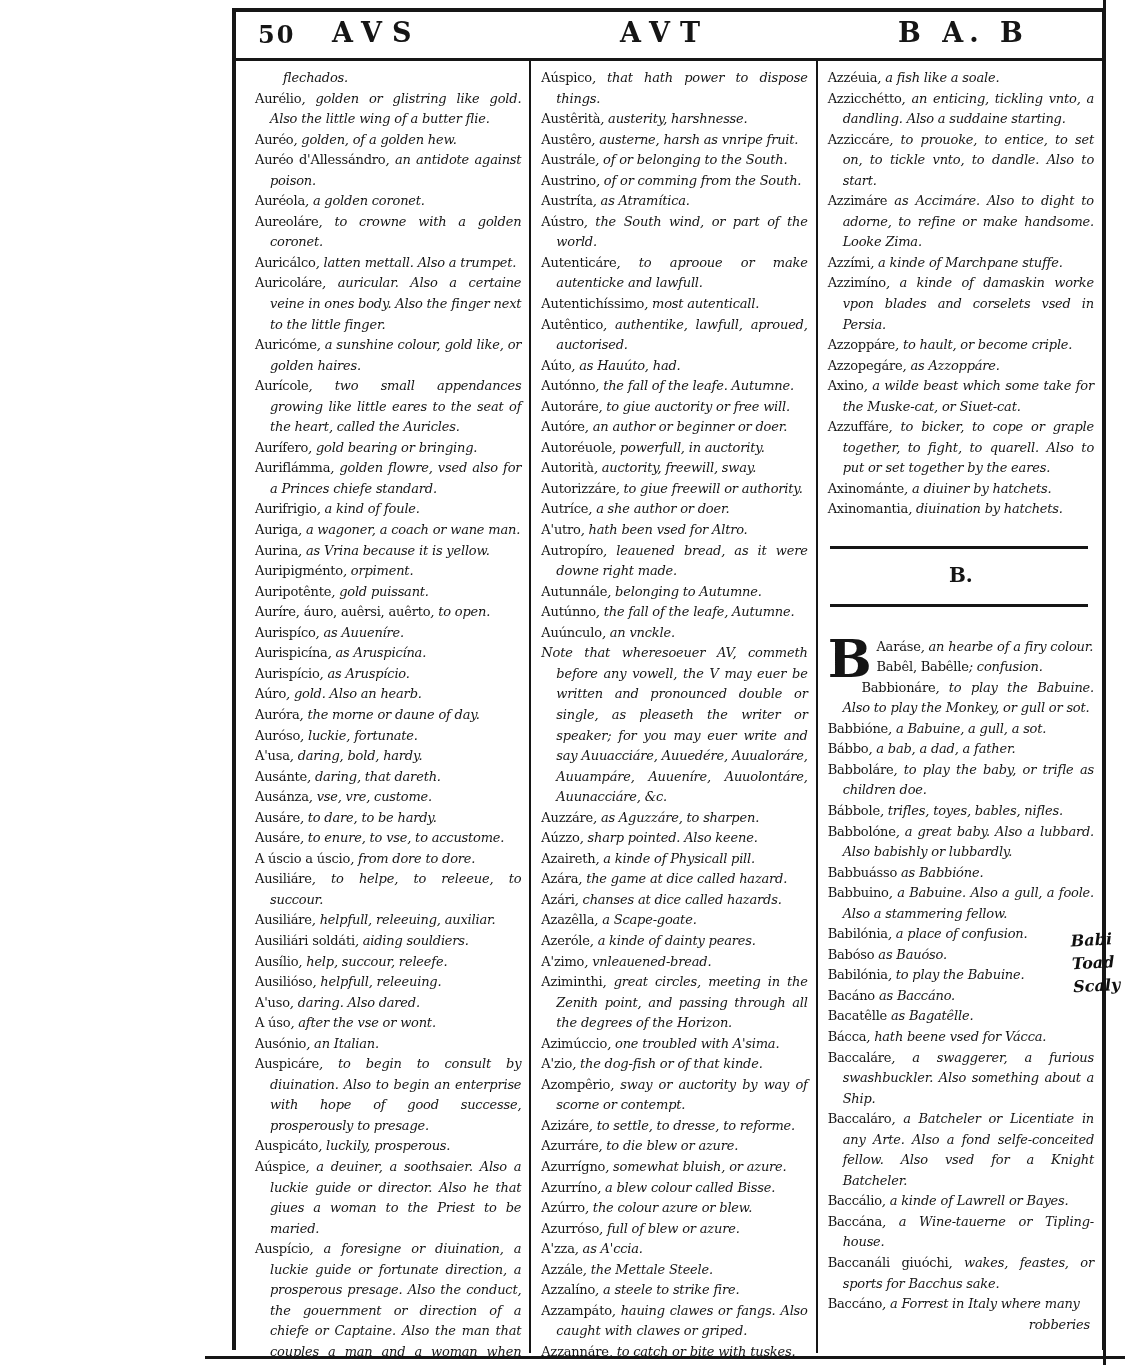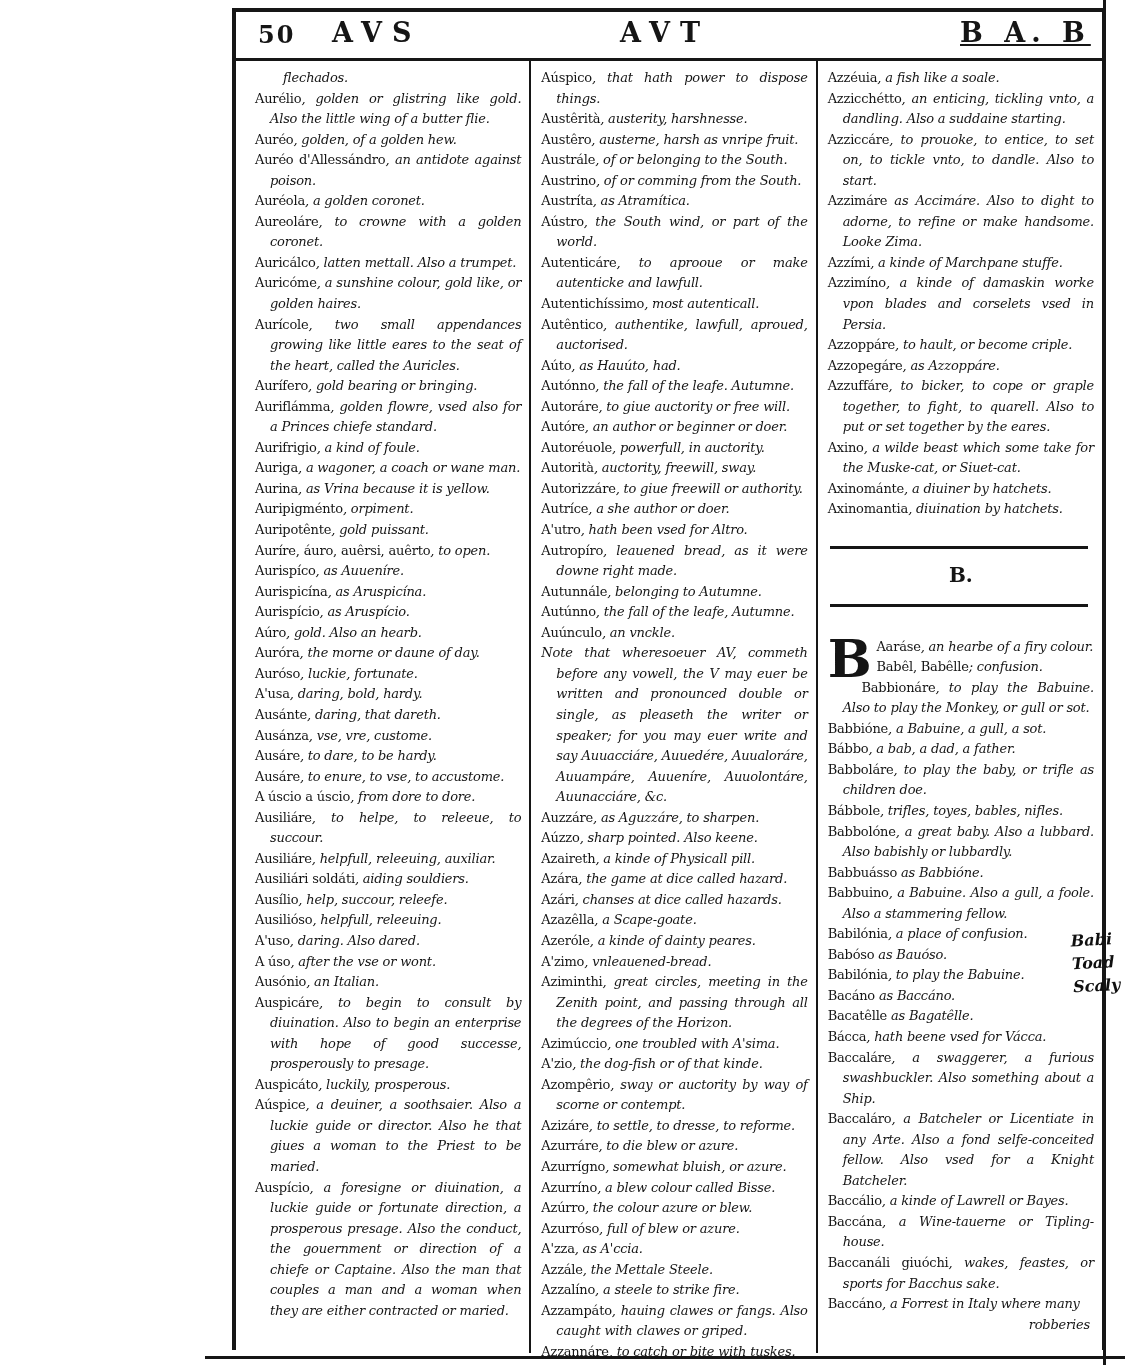--- a/index.html
+++ b/index.html
@@ -8,21 +8,21 @@
   .outer-right{position:absolute;top:0;left:1103px;width:3px;height:1365px;background:#161616;}
   .bottom-outer{position:absolute;left:205px;top:1356px;width:920px;height:3px;background:#161616;}
   .sheet{position:absolute;left:232px;top:8px;width:874px;height:1342px;
          border-left:4px solid #161616;border-right:4px solid #161616;box-sizing:border-box;}
   .header{position:relative;height:46px;border-top:4px solid #161616;border-bottom:3px solid #161616;
           font-weight:bold;font-size:27px;}
   .header .pn{position:absolute;left:22px;top:8px;font-size:24px;letter-spacing:2px;}
   .header .hw{position:absolute;top:5px;letter-spacing:10px;}
   .header .hw1{left:96px;}
   .header .hw2{left:384px;}
-  .header .hw3{left:724px;letter-spacing:6px;text-decoration:underline;}
+  .header .hw3{left:662px;letter-spacing:6px;}
   .columns{display:flex;height:1292px;padding-left:9px;}
   .column{width:289px;box-sizing:border-box;padding:7px 8px 0 10px;
           font-size:13px;line-height:20.55px;letter-spacing:-0.2px;}
   .vrule{width:2px;background:#161616;height:100%;}
   .entry{margin:0;text-indent:-15px;padding-left:15px;text-align:justify;}
   .entry .head{font-style:normal;}
   .entry .def{font-style:italic;}
   .entry.cont{padding-left:28px;text-indent:0;font-style:italic;}
   .entry.note{font-style:italic;}
   .rule{height:3px;background:#161616;margin:26px 6px 0 2px;}
@@ -49,20 +49,21 @@
     </div>
     <div class="columns">
       <div class="column" id="col-0">
           <p class="entry cont"><span class="def">flechados.</span></p>
           <p class="entry"><span class="head">Aurélio</span><span class="def">, golden or glistring like gold. Also the little wing of a butter flie.</span></p>
           <p class="entry"><span class="head">Auréo</span><span class="def">, golden, of a golden hew.</span></p>
           <p class="entry"><span class="head">Auréo d'Allessándro</span><span class="def">, an antidote against poison.</span></p>
           <p class="entry"><span class="head">Auréola</span><span class="def">, a golden coronet.</span></p>
           <p class="entry"><span class="head">Aureoláre</span><span class="def">, to crowne with a golden coronet.</span></p>
           <p class="entry"><span class="head">Auricálco</span><span class="def">, latten mettall. Also a trumpet.</span></p>
+          <p class="entry"><span class="head">Auricoláre</span><span class="def">, auricular. Also a certaine veine in ones body. Also the finger next to the little finger.</span></p>
           <p class="entry"><span class="head">Auricóme</span><span class="def">, a sunshine colour, gold like, or golden haires.</span></p>
           <p class="entry"><span class="head">Aurícole</span><span class="def">, two small appendances growing like little eares to the seat of the heart, called the Auricles.</span></p>
           <p class="entry"><span class="head">Aurífero</span><span class="def">, gold bearing or bringing.</span></p>
           <p class="entry"><span class="head">Auriflámma</span><span class="def">, golden flowre, vsed also for a Princes chiefe standard.</span></p>
           <p class="entry"><span class="head">Aurifrigio</span><span class="def">, a kind of foule.</span></p>
           <p class="entry"><span class="head">Auriga</span><span class="def">, a wagoner, a coach or wane man.</span></p>
           <p class="entry"><span class="head">Aurina</span><span class="def">, as Vrina because it is yellow.</span></p>
           <p class="entry"><span class="head">Auripigménto</span><span class="def">, orpiment.</span></p>
           <p class="entry"><span class="head">Auripotênte</span><span class="def">, gold puissant.</span></p>
           <p class="entry"><span class="head">Auríre, áuro, auêrsi, auêrto</span><span class="def">, to open.</span></p>
@@ -145,22 +146,22 @@
       <div class="vrule"></div>
       <div class="column" id="col-2">
           <p class="entry"><span class="head">Azzéuia</span><span class="def">, a fish like a soale.</span></p>
           <p class="entry"><span class="head">Azzicchétto</span><span class="def">, an enticing, tickling vnto, a dandling. Also a suddaine starting.</span></p>
           <p class="entry"><span class="head">Azziccáre</span><span class="def">, to prouoke, to entice, to set on, to tickle vnto, to dandle. Also to start.</span></p>
           <p class="entry"><span class="head">Azzimáre</span><span class="def"> as Accimáre. Also to dight to adorne, to refine or make handsome. Looke Zima.</span></p>
           <p class="entry"><span class="head">Azzími</span><span class="def">, a kinde of Marchpane stuffe.</span></p>
           <p class="entry"><span class="head">Azzimíno</span><span class="def">, a kinde of damaskin worke vpon blades and corselets vsed in Persia.</span></p>
           <p class="entry"><span class="head">Azzoppáre</span><span class="def">, to hault, or become criple.</span></p>
           <p class="entry"><span class="head">Azzopegáre</span><span class="def">, as Azzoppáre.</span></p>
+          <p class="entry"><span class="head">Axino</span><span class="def">, a wilde beast which some take for the Muske-cat, or Siuet-cat.</span></p>
           <p class="entry"><span class="head">Azzuffáre</span><span class="def">, to bicker, to cope or graple together, to fight, to quarell. Also to put or set together by the eares.</span></p>
-          <p class="entry"><span class="head">Axino</span><span class="def">, a wilde beast which some take for the Muske-cat, or Siuet-cat.</span></p>
           <p class="entry"><span class="head">Axinománte</span><span class="def">, a diuiner by hatchets.</span></p>
           <p class="entry"><span class="head">Axinomantia</span><span class="def">, diuination by hatchets.</span></p>
           <div class="rule"></div>
           <div class="section-letter">B.</div>
           <div class="rule below"></div>
           <div class="dropcap-block">
             <span class="initial">B</span>
             <p class="entry"><span class="head">Aaráse</span><span class="def">, an hearbe of a firy colour.</span></p>
             <p class="entry"><span class="head">Babêl, Babêlle</span><span class="def">; confusion.</span></p>
           </div>

